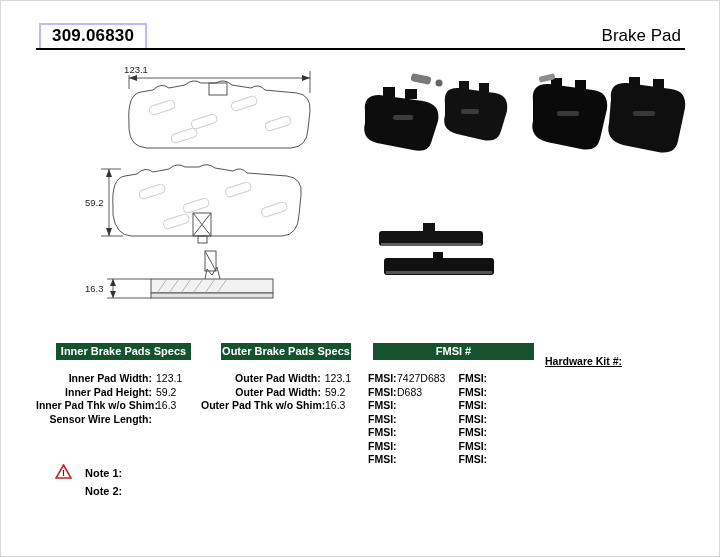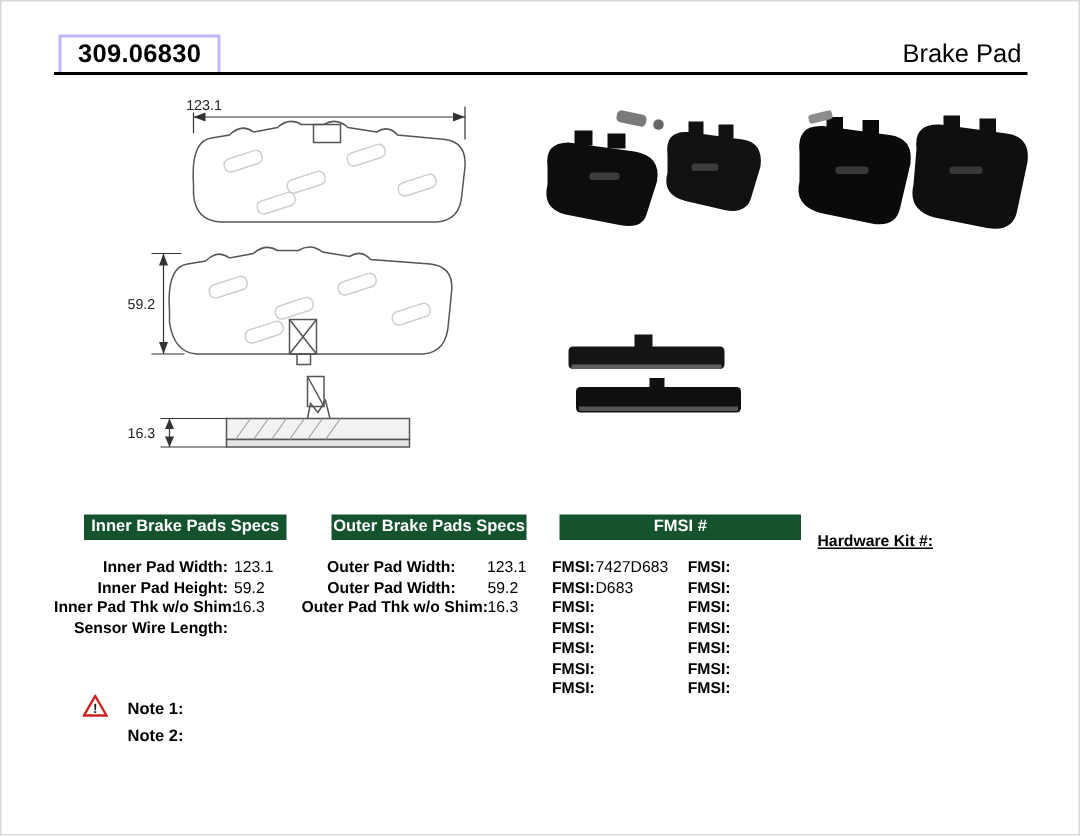--- a/index.html
+++ b/index.html
@@ -35,21 +35,21 @@
   .col-related { left:540px; width:147px; }
   .col-header {
     background:#14532d; color:#fff; font-weight:bold; font-size:11px;
     text-align:center; padding:2px 0 3px;margin-left:20px;
   }
   .col-body { margin-top:12px; }
   .spec-row { display:flex; font-size:10.5px; line-height:13.5px; white-space:nowrap; }
   .spec-label { font-weight:bold; text-align:right; padding-right:4px; }
   .spec-value { font-weight:normal; }
   .col-inner .spec-label { width:120px; }
-  .col-outer .spec-label { width:124px;text-align:center; }
+  .col-outer .spec-label { width:124px; }
   .fmsi-body { display:flex; margin-top:12px; }
   .fmsi-col { width:50%; }
   .fmsi-col .spec-label { width:32px; text-align:left; padding-left:3px;margin-left:12px; }
   .col-related .spec-label { text-align:center; padding-left:4px; width:auto;text-decoration:underline; }
   
   .notes { position:absolute; left:54px; top:463px; }
   .note-row { display:flex; align-items:center; height:18px; }
   .note-label { font-weight:bold; font-size:11px; margin-left:13px; }
   .note-spacer { width:17px; }
 </style>

